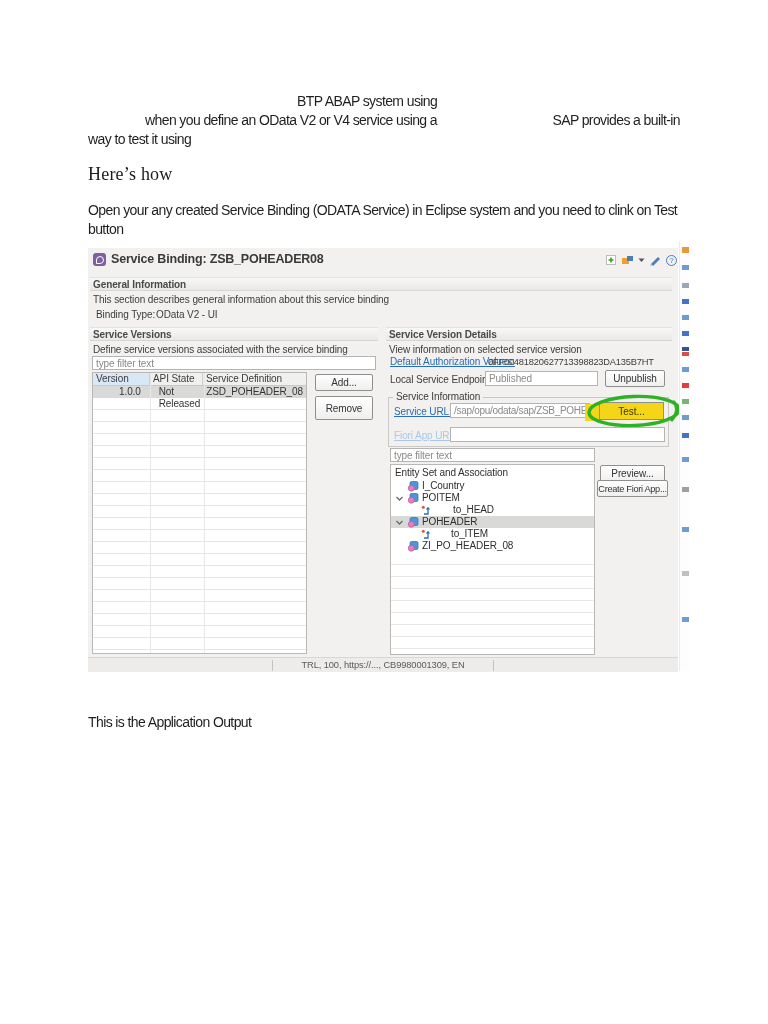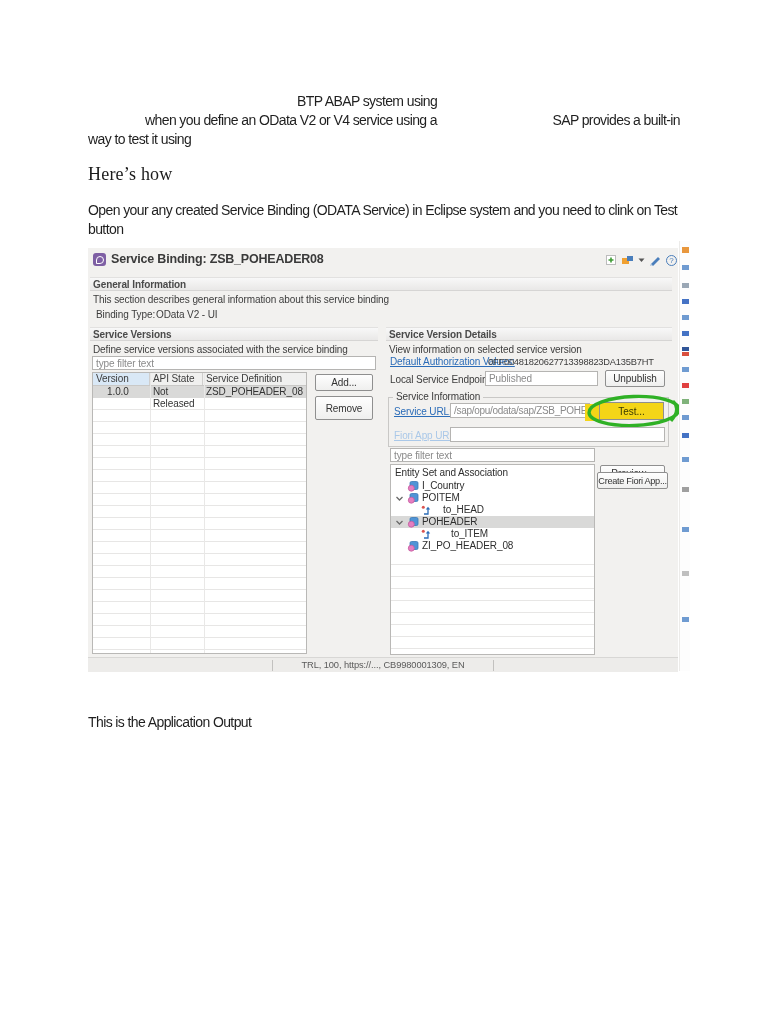--- a/index.html
+++ b/index.html
@@ -47,21 +47,21 @@
   .link { color:#2b6cb8; text-decoration:underline; font-size:10px; }
   .link-disabled { color:#aac8e8; text-decoration:underline; font-size:10px; }
 
   
   .tbl { border:1px solid #b9b8b6; background:#fff; }
   .tbl-head { display:flex; height:13px; border-bottom:1px solid #c9c8c6; background:#f0f0ef; }
   .tbl-head .c { border-right:1px solid #cfcecd; padding:0 3px; line-height:12px; color:#3c3c3c; }
   .tbl-head .c1 { width:57px; background:#d9e8f6; }
   .tbl-head .c2 { width:53px; }
   .tbl-head .c3 { width:103px; border-right:none; }
-  .tbl-row-sel { display:flex; height:12px; background:#d9d9d8; line-height:12px; }
+  .tbl-row-sel { display:flex; height:12px; background:#d9d9d8; line-height:12px;padding-left:12px; }
   .tbl-row-sel .c { padding:0 3px; }
   .grid-fill { background:repeating-linear-gradient(to bottom, transparent 0 11px, #e7e6e5 11px 12px); }
   .vline { position:absolute; width:1px; background:#e9e8e7; top:0; bottom:0; }
 
   
   .group-box { border:1px solid #c9c8c6; }
   .group-legend { background:#f2f1ef; padding:0 3px; font-size:10px; color:#3c3c3c; }
 
   
   .tree-box { background:#fff; border:1px solid #b9b8b6; overflow:hidden; }
@@ -243,21 +243,21 @@
           </svg>
         <span class="tree-label" style="margin-left:3px;">POITEM</span>
       </div>
 
       <div class="tree-row" style="top:39px;">
         <svg width="11" height="11" style="margin-left:30px;">
             <circle cx="2.3" cy="2.3" r="1.5" fill="#d9534f"></circle>
             <path d="M3 9 h4 V4" fill="none" stroke="#2b6cb8" stroke-width="1.3"></path>
             <polygon points="4.8,4.5 7,1.8 9.2,4.5" fill="#2b6cb8"></polygon>
           </svg>
-        <span class="tree-label" style="margin-left:11px;">to_HEAD</span>
+        <span class="tree-label" style="margin-left:21px;">to_HEAD</span>
       </div>
 
       <div class="tree-row sel" style="top:51px;">
         <svg width="9" height="9" style="margin-left:4px;">
             <polyline points="1.5,3 4.5,6 7.5,3" fill="none" stroke="#6a6a6a" stroke-width="1.3"></polyline>
           </svg>
         <svg width="12" height="12" style="margin-left:3px;">
             <rect x="3" y="1.5" width="8" height="8" rx="1.5" fill="#4f94d6" stroke="#3a78b5" stroke-width="0.8"></rect>
             <circle cx="4.3" cy="8.2" r="3" fill="#e57fc0" stroke="#c55aa0" stroke-width="0.8"></circle>
           </svg>
@@ -279,21 +279,21 @@
             <circle cx="4.3" cy="8.2" r="3" fill="#e57fc0" stroke="#c55aa0" stroke-width="0.8"></circle>
           </svg>
         <span class="tree-label" style="margin-left:3px;">ZI_PO_HEADER_08</span>
       </div>
       <div class="grid-fill" style="position:absolute; left:0; top:88px; right:0; bottom:0;"></div>
     </div>
 
     <div class="abs" style="left:512px; top:217px; width:65px; height:17px;">
       <button class="ui-btn">Preview...</button>
     </div>
-    <div class="abs" style="left:509px; top:224px; width:71px; height:17px;border-radius:7px;">
+    <div class="abs" style="left:509px; top:232px; width:71px; height:17px;border-radius:7px;">
       <button class="ui-btn" style="font-size:9.2px; letter-spacing:-0.3px;">Create Fiori App...</button>
     </div>
 
     
     <div class="abs statusbar" style="left:0; top:409px; width:590px; height:15px;">
       <span class="status-text">TRL, 100, https://..., CB9980001309, EN</span>
     </div>
   </div>
 
   <div class="edge-strip">

